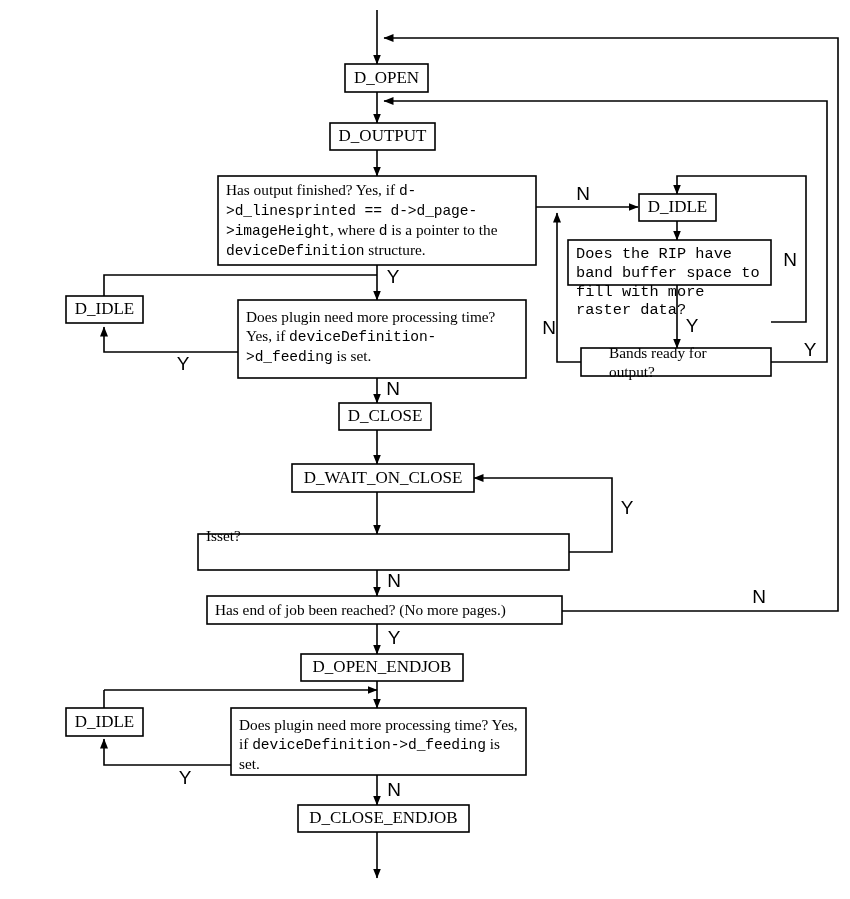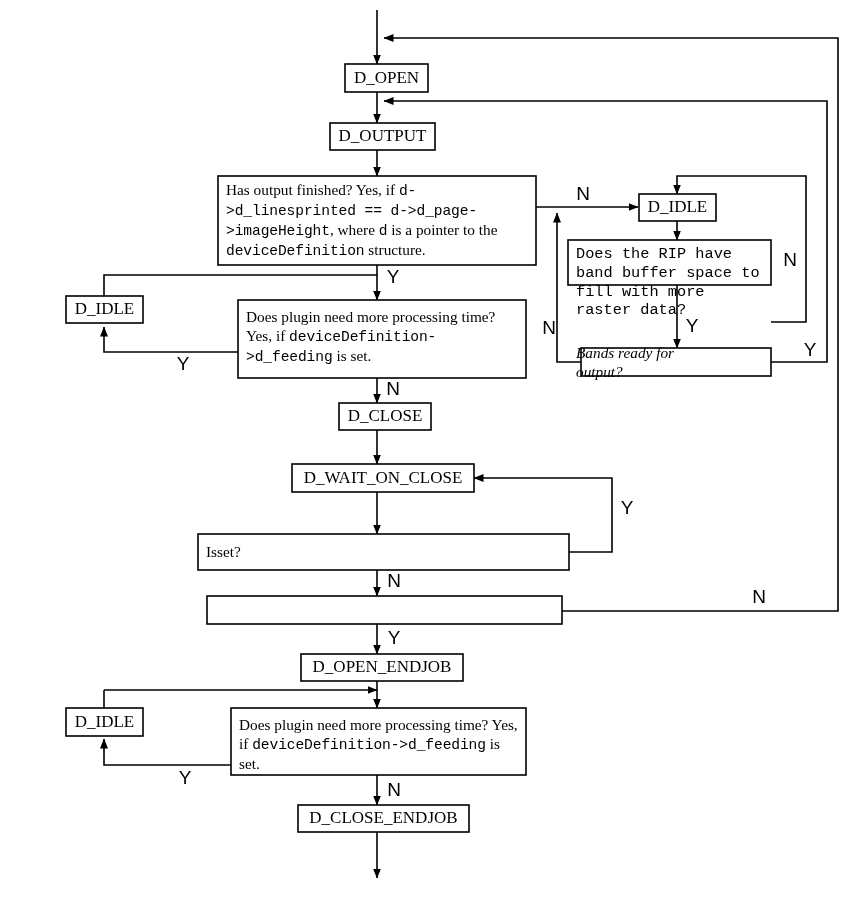--- a/index.html
+++ b/index.html
@@ -214,27 +214,30 @@
   </div>
 
   <div class="qbox-text" style="left:238px; top:303px; width:288px; height:75px;">
     <span>Does plugin need more processing time? Yes, if </span><span class="mono">deviceDefinition-&gt;d_feeding</span><span> is set.</span>
   </div>
 
   <div class="qbox-text" style="left:568px; top:240px; width:203px; height:45px;font-family:Liberation Mono, monospace;">
     <span>Does the RIP have band buffer space to fill with more raster data?</span>
   </div>
 
-  <div class="qbox-text centered" style="left:568px; top:348px; width:150px; height:28px;font-style:italic;">
+  <div class="qbox-text centered" style="left:601px; top:348px; width:150px; height:28px;">
     <span>Bands ready for output?</span>
   </div>
 
-  <div class="qbox-text centered" style="left:198px; top:534px; width:371px; height:36px;">
+  <div class="qbox-text centered" style="left:198px; top:518px; width:371px; height:36px;">
     <span>Is </span>
       <span> set?</span>
   </div>
 
+  <div class="qbox-text centered" style="left:207px; top:596px; width:355px; height:28px;">
+    <span>Has end of job been reached? (No more pages.)</span>
+  </div>
 
   <div class="qbox-text" style="left:231px; top:711px; width:295px; height:64px;">
     <span>Does plugin need more processing time? Yes, if </span><span class="mono">deviceDefinition-&gt;d_feeding</span><span> is set.</span>
   </div>
 
 </div>
 
 </body></html>

